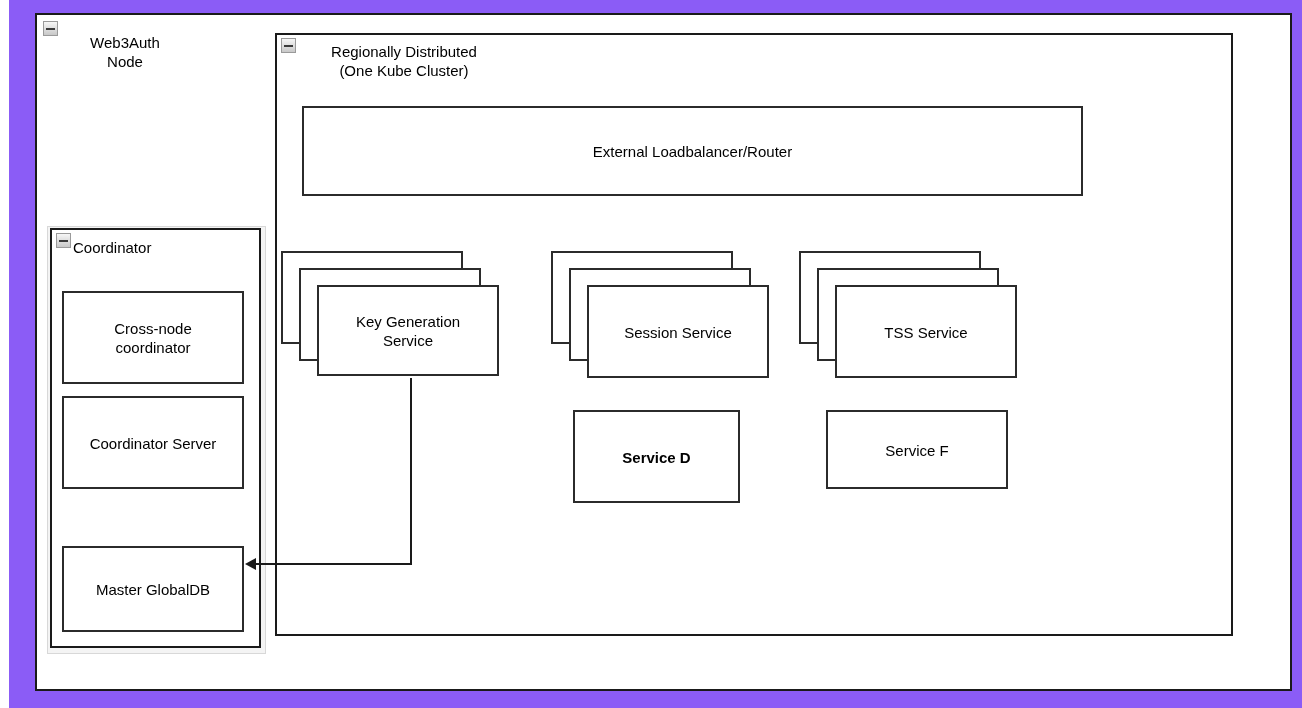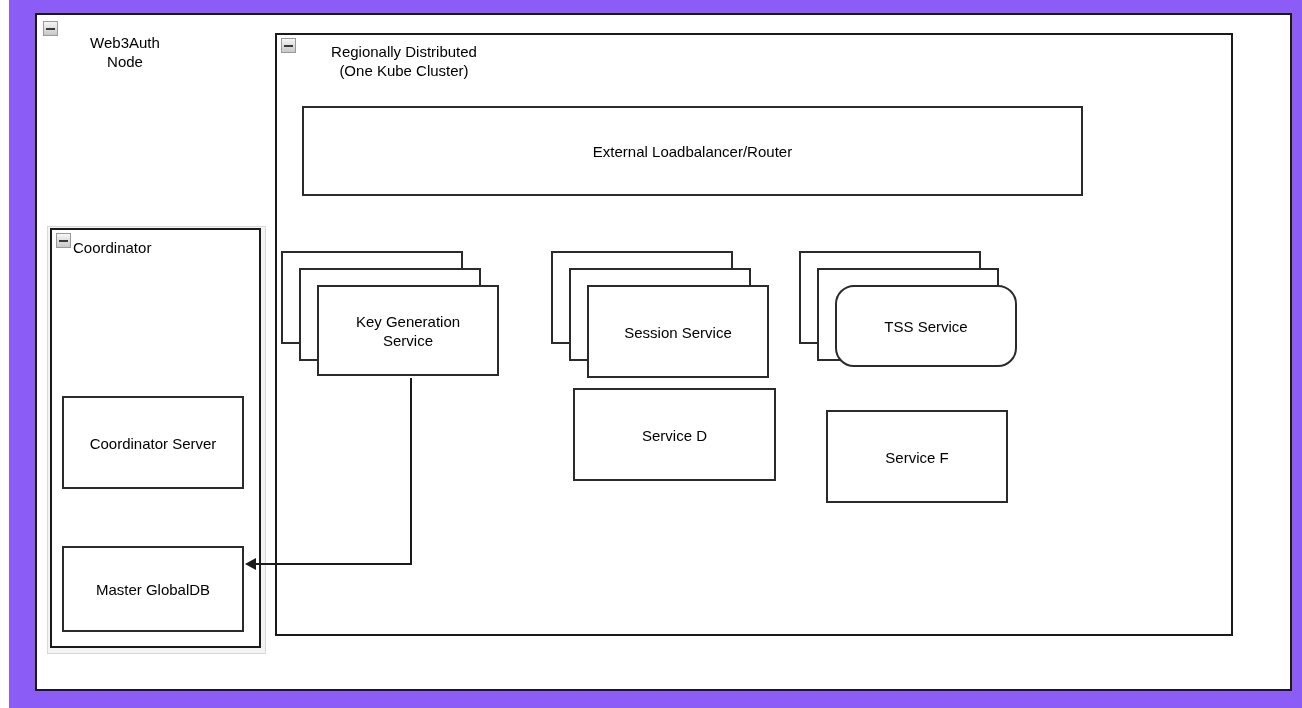--- a/index.html
+++ b/index.html
@@ -149,43 +149,47 @@
     <div class="layer back2" style="width:182px; height:93px;"></div>
     <div class="layer back1" style="width:182px; height:93px;"></div>
     <div class="layer front" style="width:182px; height:93px;">
       <div class="box-text">Session Service</div>
     </div>
   </div>
 
   <div class="stack" style="left:790px; top:251px; width:218px; height:127px;">
     <div class="layer back2" style="width:182px; height:93px;"></div>
     <div class="layer back1" style="width:182px; height:93px;"></div>
-    <div class="layer front" style="width:182px; height:82px;border-radius:19px;">
+    <div class="layer front" style="width:182px; height:93px;">
       <div class="box-text">TSS Service</div>
     </div>
   </div>
 
-  <div class="box" style="left:564px; top:388px; width:203px; height:93px;">
+  <div class="box" style="left:564px; top:410px; width:167px; height:93px;font-weight:bold;">
     <div class="box-text">Service D</div>
   </div>
 
-  <div class="box" style="left:817px; top:410px; width:182px; height:93px;">
+  <div class="box" style="left:817px; top:410px; width:182px; height:79px;">
     <div class="box-text">Service F</div>
   </div>
 
   <div class="coordinator-shell" style="left:38px; top:226px; width:219px; height:428px;"></div>
 
   <div class="container-box" style="left:41px; top:228px; width:211px; height:420px;"></div>
 
   <div class="collapse-icon" style="left:47px; top:233px;">
       <i></i>
     </div>
 
   <div class="hdr-text" style="left:64px; top:238px; width:140px; text-align:left;">Coordinator</div>
 
+  <div class="box" style="left:53px; top:291px; width:182px; height:93px;">
+    <div class="box-text">Cross-node
+coordinator</div>
+  </div>
 
   <div class="box" style="left:53px; top:546px; width:182px; height:86px;">
     <div class="box-text">Master GlobalDB</div>
   </div>
 
   <div class="box" style="left:53px; top:396px; width:182px; height:93px;">
     <div class="box-text">Coordinator Server</div>
   </div>
 
   <div class="conn conn-v" style="left:401px; top:378px; height:187px;"></div>

